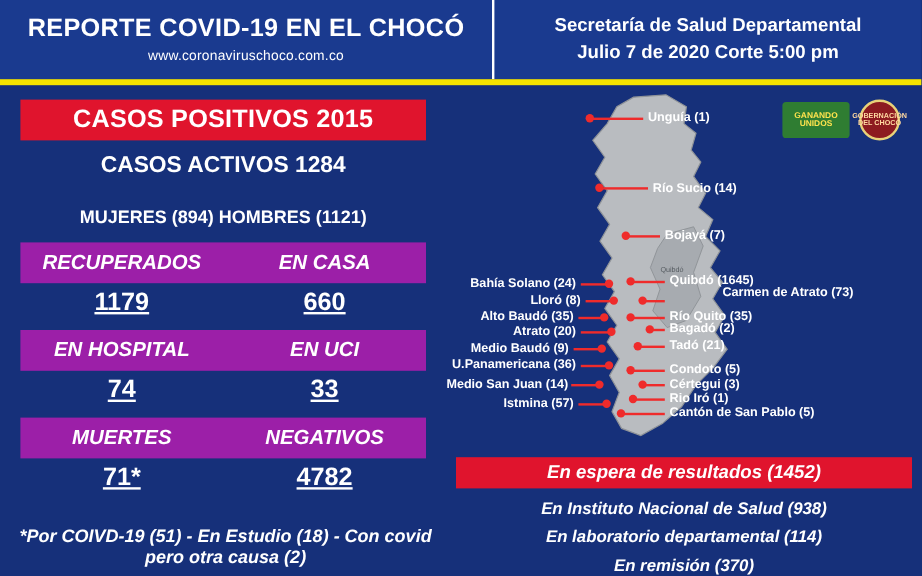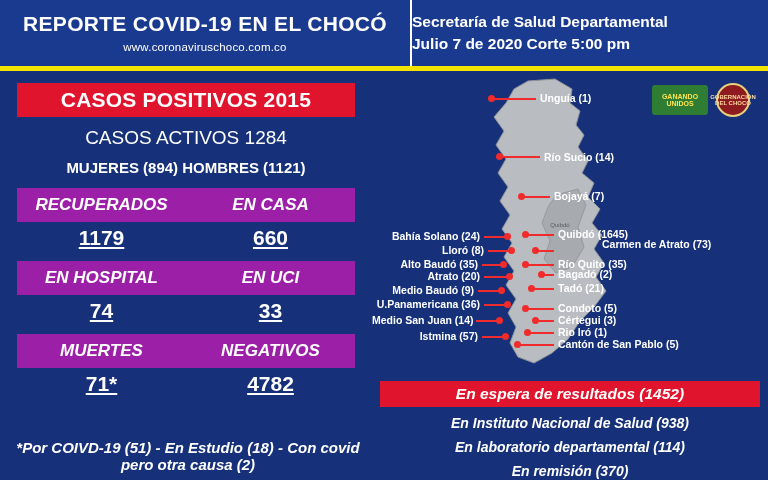--- a/index.html
+++ b/index.html
@@ -25,21 +25,21 @@
   }
   .header-title{
     font-size:21px;font-weight:bold;letter-spacing:.3px;line-height:1;
     white-space:nowrap;
   }
   .header-url{
     font-size:11.5px;margin-top:7px;letter-spacing:.2px;
   }
   .header-right{
     flex:1;height:66px;
-    display:flex;flex-direction:column;align-items:flex-start;justify-content:center;
+    display:flex;flex-direction:column;align-items:center;justify-content:center;
   }
   .header-sub1{font-size:15.5px;font-weight:bold;line-height:1.15;}
   .header-sub2{font-size:15.5px;font-weight:bold;line-height:1.15;margin-top:4px;}
   .yellow-rule{
     position:absolute;left:0;top:66px;width:768px;height:5px;background:#f5e400;
   }
   
   .left{
     position:absolute;left:0;top:71px;width:372px;height:409px;
   }
@@ -47,24 +47,24 @@
     margin:0 auto;
     display:flex;align-items:center;justify-content:center;
     box-sizing:border-box;
   }
   .red-band{
     width:338px;height:34px;background:#e0142d;margin-top:12px;
     font-size:21px;font-weight:bold;letter-spacing:.2px;
   }
   .activos{
     width:338px;height:26px;margin-top:8px;
-    font-size:19px;font-weight:normal;
+    font-size:19px;font-weight:bold;
   }
   .genders{
-    width:338px;height:20px;margin-top:6px;
+    width:338px;height:20px;margin-top:20px;
     font-size:15px;font-weight:bold;
   }
   .purple{
     position:relative;width:338px;background:#9c1fa8;margin:11px auto 0 auto;
   }
   .purple.two{height:34px;}
   .prow{
     display:flex;width:338px;
   }
   .pcell{

